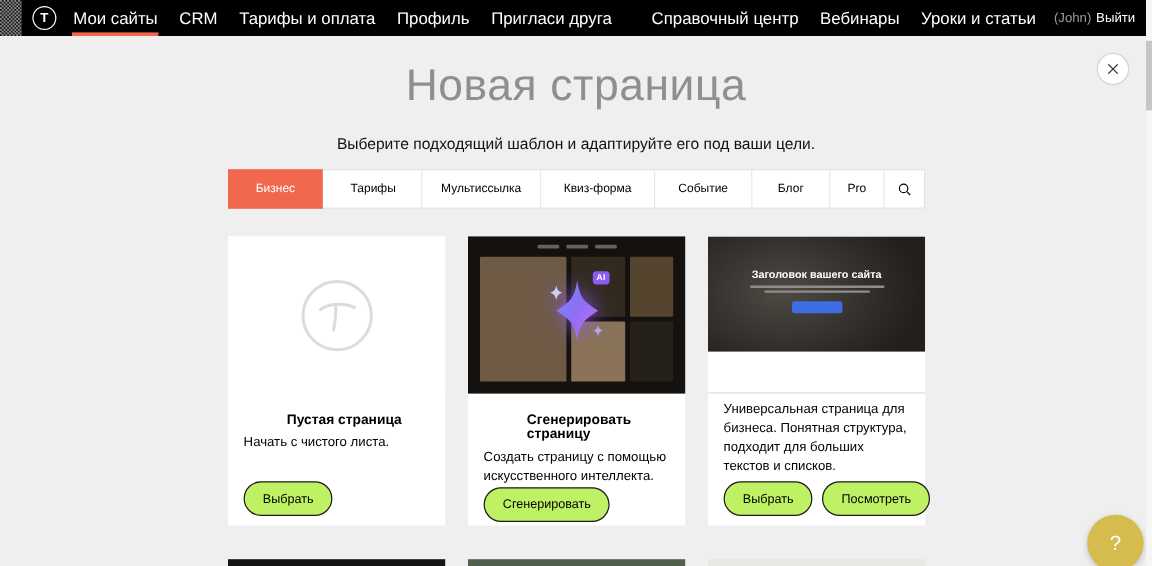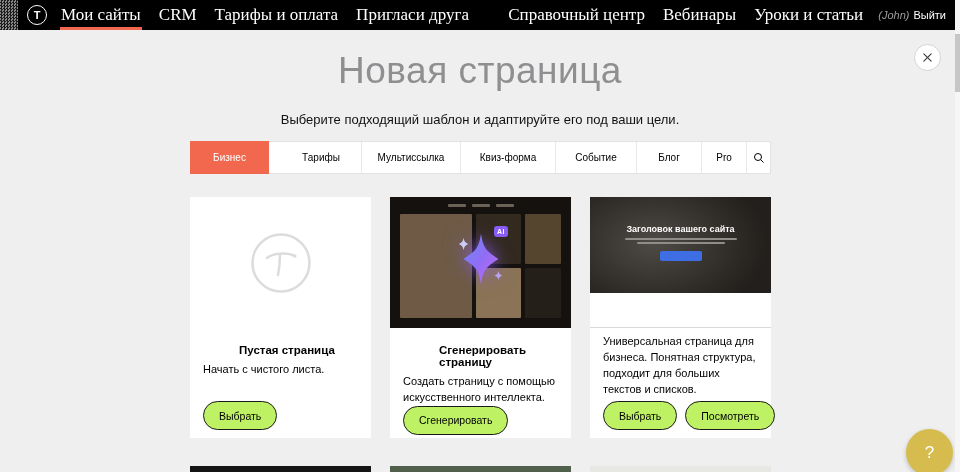--- a/index.html
+++ b/index.html
@@ -10,45 +10,45 @@
   .navbar { position:absolute; top:0; left:0; width:960px; height:30px;
             background:var(--navbar-bg,#000); display:flex; align-items:center; color:#fff; z-index:20; }
   .noise { width:18px; height:30px; flex:0 0 18px;
            background: repeating-conic-gradient(#1c1c1c 0% 25%, #8a8a8a 0% 50%) 0 0/3px 3px; }
   .logo { width:20px; height:20px; flex:0 0 20px; border:1px solid #fff; border-radius:50%;
           margin-left:9px; display:flex; align-items:center; justify-content:center;
           font-size:11px; font-weight:bold; cursor:pointer; }
   .nav-left, .nav-right { display:flex; align-items:center; height:100%; }
   .nav-left { margin-left:5px; }
   .nav-right { margin-left:auto; margin-right:14px; }
-  .nav-item { font-size:17px; padding:0 9px; height:100%; display:flex; align-items:center;
-              color:#fff; text-decoration:none; position:relative; cursor:pointer; white-space:nowrap;font-family:Liberation Serif, serif; }
+  .nav-item { font-size:14px; padding:0 9px; height:100%; display:flex; align-items:center;
+              color:#fff; text-decoration:none; position:relative; cursor:pointer; white-space:nowrap; }
   .nav-item.active::after { content:""; position:absolute; left:8px; right:8px; bottom:0; height:3px;
                             background:var(--accent,#f2684e); }
   .nav-user { display:flex; align-items:center; font-size:11px; padding-left:6px; white-space:nowrap; }
-  .user-name { color:#9b9b9b; margin-right:4px;font-style:italic; }
+  .user-name { color:#9b9b9b; margin-right:4px; }
   .logout { color:#fff; text-decoration:none; cursor:pointer; }
 
   
   .page-title { position:absolute; top:50px; left:0; width:960px; text-align:center;
                 font-size:37px; font-weight:400; color:#8f8f91; letter-spacing:.5px; }
   .page-subtitle { position:absolute; top:112px; left:0; width:960px; text-align:center;
                    font-size:13px; color:#111; }
   .close-btn { position:absolute; top:44px; right:19px; width:27px; height:27px; border-radius:50%;
                background:#fff; border:1px solid #d4d4d4; display:flex; align-items:center;
                justify-content:center; cursor:pointer; z-index:10; }
 
   
   .tabs { position:absolute; top:141px; left:190px; width:581px; height:33px; display:flex;
           background:#fff; border:1px solid #e2e2e2; }
   .tab { display:flex; align-items:center; justify-content:center; font-size:10px; color:#000;
          border-right:1px solid #e8e8e8; cursor:pointer; height:100%; }
   .tab:last-child { border-right:none; }
   .tab.active { background:var(--accent,#f2684e); color:#fff; border-right:none;
-                margin:-1px 12px -1px -1px; height:33px; }
+                margin:-1px 2px -1px -1px; height:33px; }
 
   
   .cards { position:absolute; top:197px; left:190px; width:581px; display:flex; gap:19px; }
   .card { width:181px; height:241px; background:#fff; display:flex; flex-direction:column; }
   .preview { height:131px; position:relative; overflow:hidden; flex:0 0 131px; }
   .card-title { font-size:11.5px; font-weight:bold; color:#000; padding:16px 13px 0;margin-left:36px; }
   .card-desc { font-size:11px; line-height:1.45; color:#000; padding:6px 13px 0; }
   .card-buttons { margin-top:auto; padding:0 13px 8px; display:flex; gap:8px; }
   .card-buttons button { height:29px; padding:0 15px; border:1px solid #1a1a1a; border-radius:15px;
                          background:#bef264; font-size:10.5px; font-family:inherit; cursor:pointer; white-space:nowrap; }
@@ -105,20 +105,21 @@
 
 <header class="navbar">
   <div class="noise"></div>
   <div class="logo">
     <span>T</span>
   </div>
   <nav class="nav-left">
     <a class="nav-item active">Мои сайты</a>
     <a class="nav-item">CRM</a>
     <a class="nav-item">Тарифы и оплата</a>
+    <a class="nav-item">Профиль</a>
     <a class="nav-item">Пригласи друга</a>
   </nav>
   <nav class="nav-right">
     <a class="nav-item">Справочный центр</a>
     <a class="nav-item">Вебинары</a>
     <a class="nav-item">Уроки и статьи</a>
     <span class="nav-user">
       <span class="user-name">(John)</span>
       <a class="logout">Выйти</a>
     </span>

